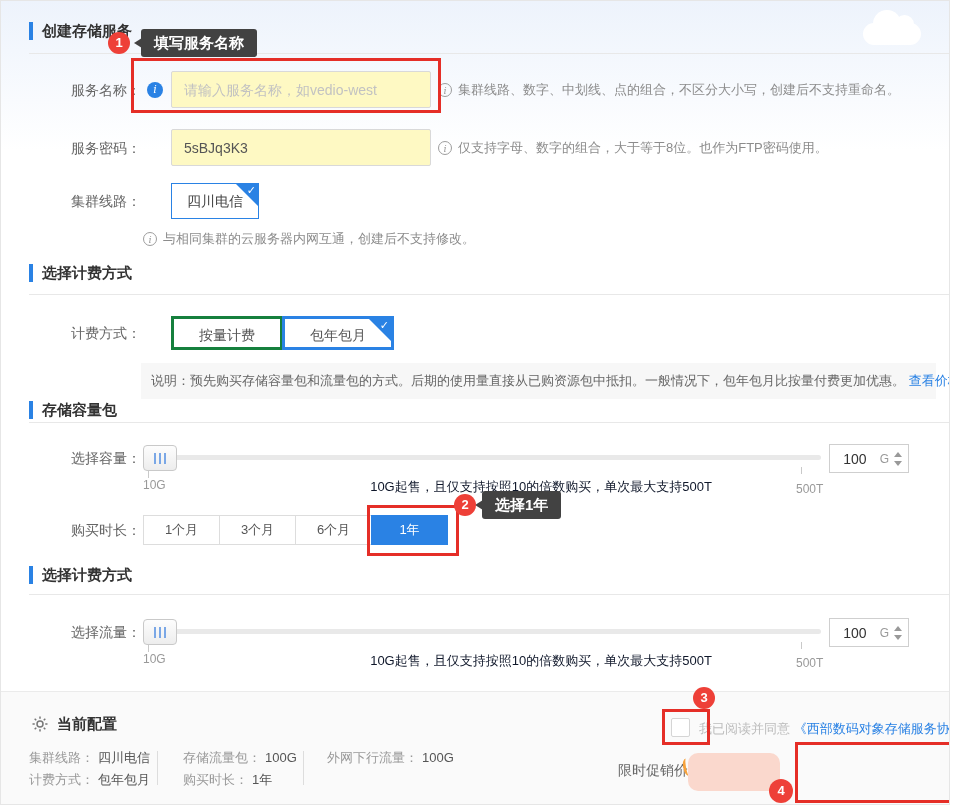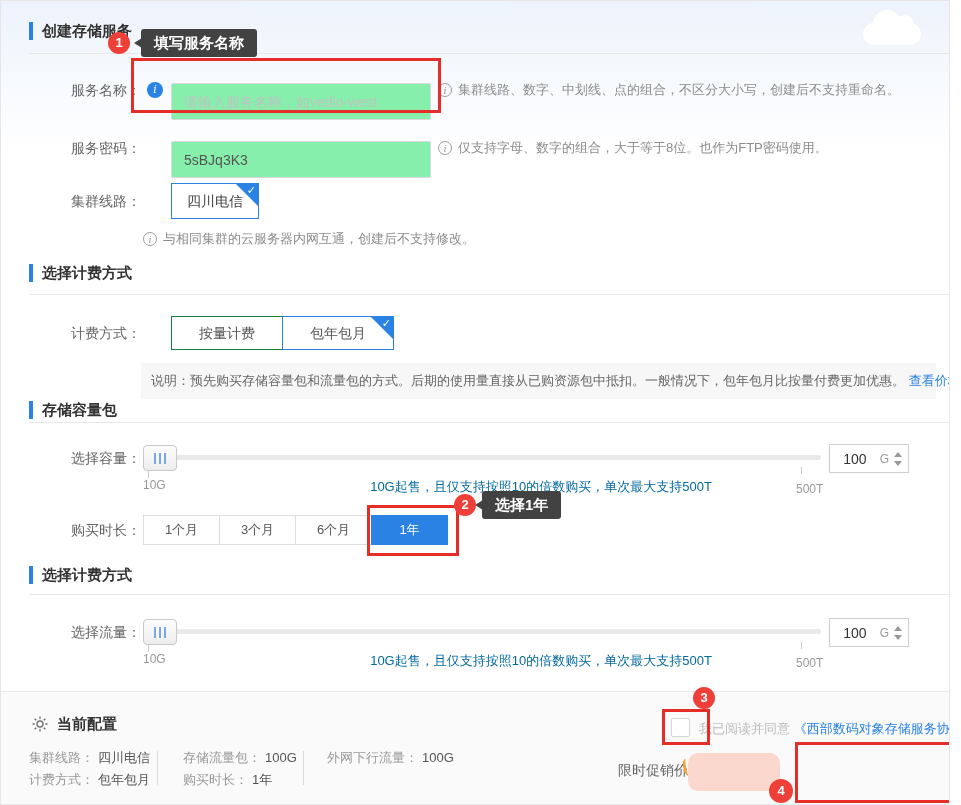--- a/index.html
+++ b/index.html
@@ -17,61 +17,61 @@
                   background:#fff; border-radius:50%; }
 
   .sec-title { position:absolute; left:28px; font-size:15px; font-weight:bold; color:#333;
                border-left:4px solid #2a82e4; padding-left:9px; line-height:18px; }
   .hr { position:absolute; left:28px; width:920px; border-top:1px solid #e8e8e8; }
 
   .row-label { position:absolute; left:28px; width:112px; text-align:right;
                font-size:14px; color:#666; }
   .txt-input { position:absolute; left:170px; width:260px; height:37px;
                border:1px solid #d9d9d9; border-radius:2px; padding:0 12px;
-               font-size:14px; color:#555; font-family:inherit; background:#86efac; outline:none;margin-top:12px; }
+               font-size:14px; color:#555; font-family:inherit; background:#fef9c3; outline:none; }
   .txt-input::placeholder { color:#c2c2c2; }
 
   .hint { position:absolute; display:flex; align-items:center; gap:6px;
           font-size:13px; color:#8c8c8c; white-space:nowrap; }
   .info-o { display:inline-block; width:14px; height:14px; border:1px solid #9d9d9d;
             border-radius:50%; color:#9d9d9d; font-size:10px; line-height:13px;
             text-align:center; font-style:italic; font-family:"DejaVu Serif",serif; flex:0 0 auto; }
   .info-blue { position:absolute; left:146px; width:16px; height:16px; background:#2a82e4;
                border-radius:50%; color:#fff; font-size:11px; line-height:16px; text-align:center;
                font-style:italic; font-family:"DejaVu Serif",serif; cursor:pointer; }
 
   .opt-box { position:absolute; background:#fff; border:1px solid #2a82e4; text-align:center;
              font-size:14px; color:#444; cursor:pointer; }
   .corner { position:absolute; top:-1px; right:-1px; width:0; height:0;
             border-top:24px solid #2a82e4; border-left:24px solid transparent; }
   .corner-check { position:absolute; top:0; right:2px; color:#fff; font-size:11px;
                   font-family:"DejaVu Sans",sans-serif; line-height:14px; }
 
   .bopts { position:absolute; left:170px; top:315px; display:flex; }
   .bopt { position:relative; width:112px; height:34px; line-height:32px; text-align:center;
-          font-size:14px; color:#555; border:1px solid #15803d; background:#fff;
+          font-size:14px; color:#555; border:3px solid #15803d; background:#fff;
           margin-left:-1px; cursor:pointer; }
   .bopt:first-child { margin-left:0; }
   .bopt.sel { border-color:#2a82e4; z-index:1; }
 
   .note-bar { position:absolute; left:140px; top:362px; width:795px; height:36px;
               background:#f7f7f7; font-size:13px; color:#666; line-height:36px;
               padding-left:10px; white-space:nowrap; }
   .note-link { color:#2a82e4; text-decoration:none; cursor:pointer; }
 
   .sl-handle { position:absolute; width:34px; height:26px; border:1px solid #c9c9c9;
                border-radius:4px; background:linear-gradient(#fdfdfd,#ededed);
                display:flex; align-items:center; justify-content:center; gap:3px;
                cursor:grab; z-index:2; }
   .sl-handle i { display:block; width:2px; height:11px; background:#7aa7e6; }
   .sl-track { position:absolute; height:5px; background:#e9e9e9; border-radius:3px; cursor:pointer; }
   .sl-tick { position:absolute; width:1px; height:7px; background:#c9c9c9; }
   .sl-min, .sl-max { position:absolute; font-size:12px; color:#999; }
   .sl-mid { position:absolute; left:330px; width:420px; text-align:center;
-            font-size:13px; color:#0369a1; white-space:nowrap; }
+            font-size:13px; color:#0f172a; white-space:nowrap; }
 
   .num-box { position:absolute; left:828px; width:80px; height:29px; border:1px solid #cfcfcf;
              background:#fff; display:flex; align-items:center; }
   .num-val { flex:1; text-align:center; font-size:14px; color:#333; }
   .num-unit { font-size:12px; color:#999; padding-right:5px; }
   .stepper { display:flex; flex-direction:column; justify-content:center; gap:4px;
              padding-right:6px; }
   .st-up, .st-down { width:0; height:0; border:4px solid transparent; cursor:pointer; }
   .st-up { border-bottom:5px solid #999; border-top:none; }
   .st-down { border-top:5px solid #999; border-bottom:none; }

